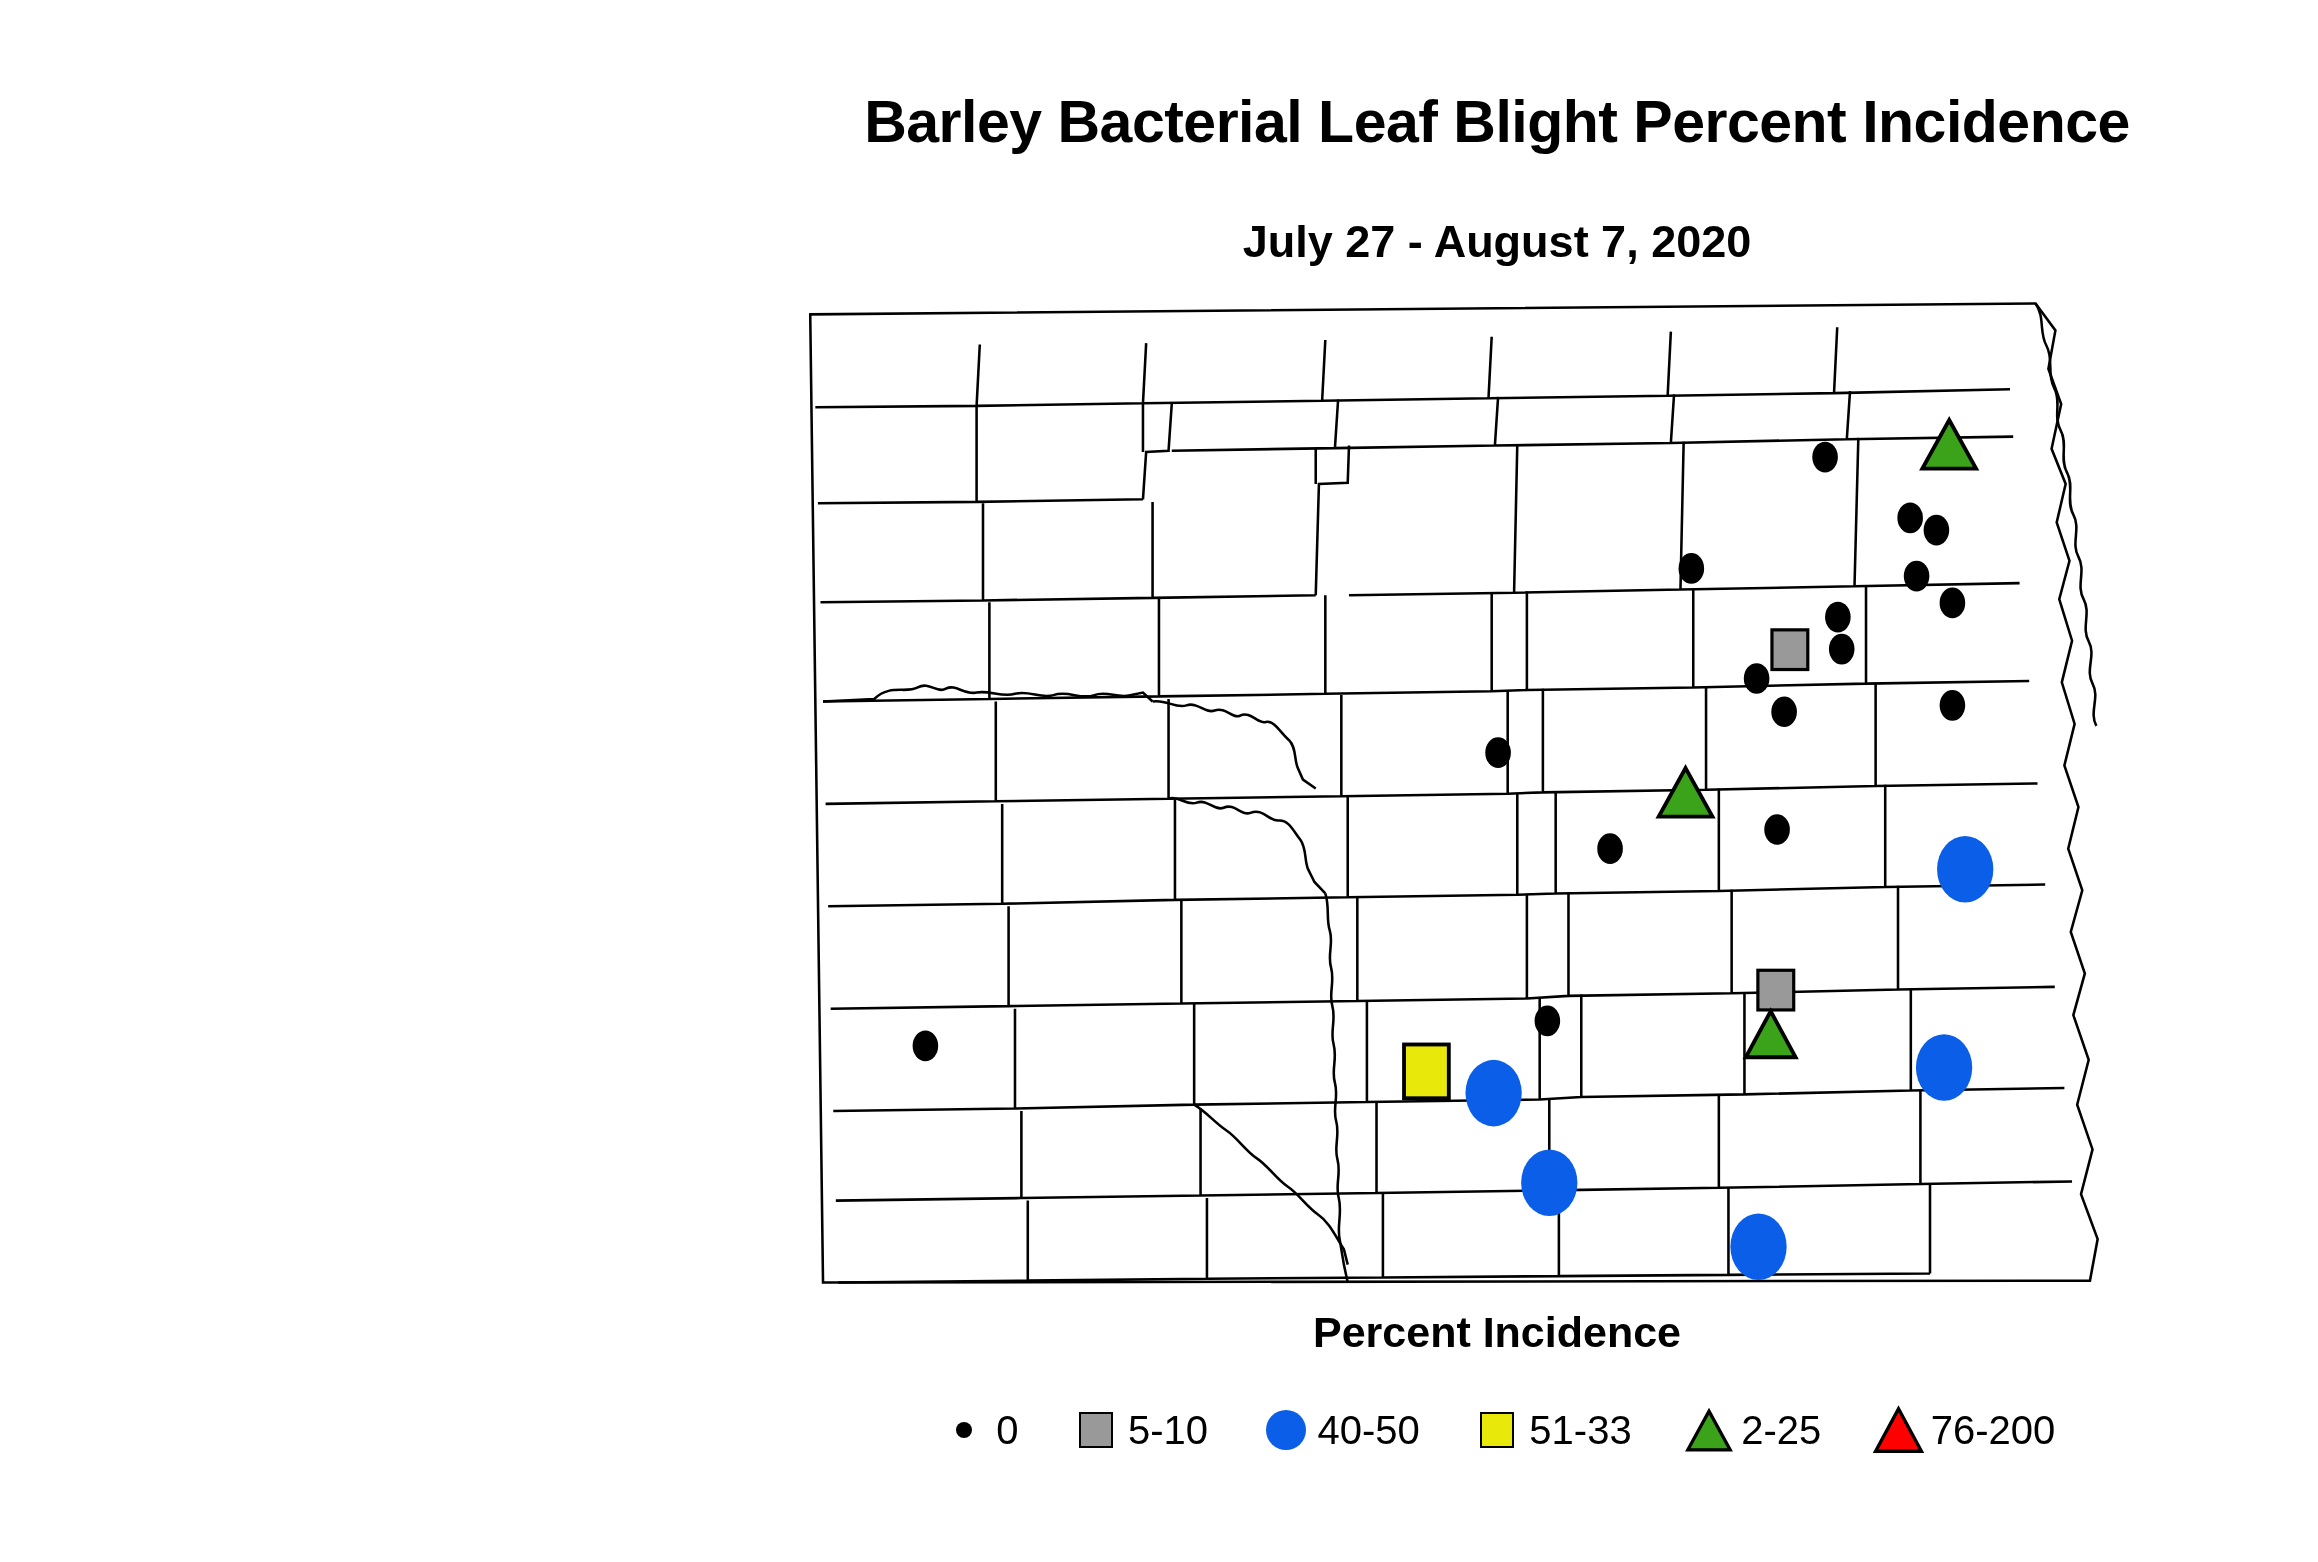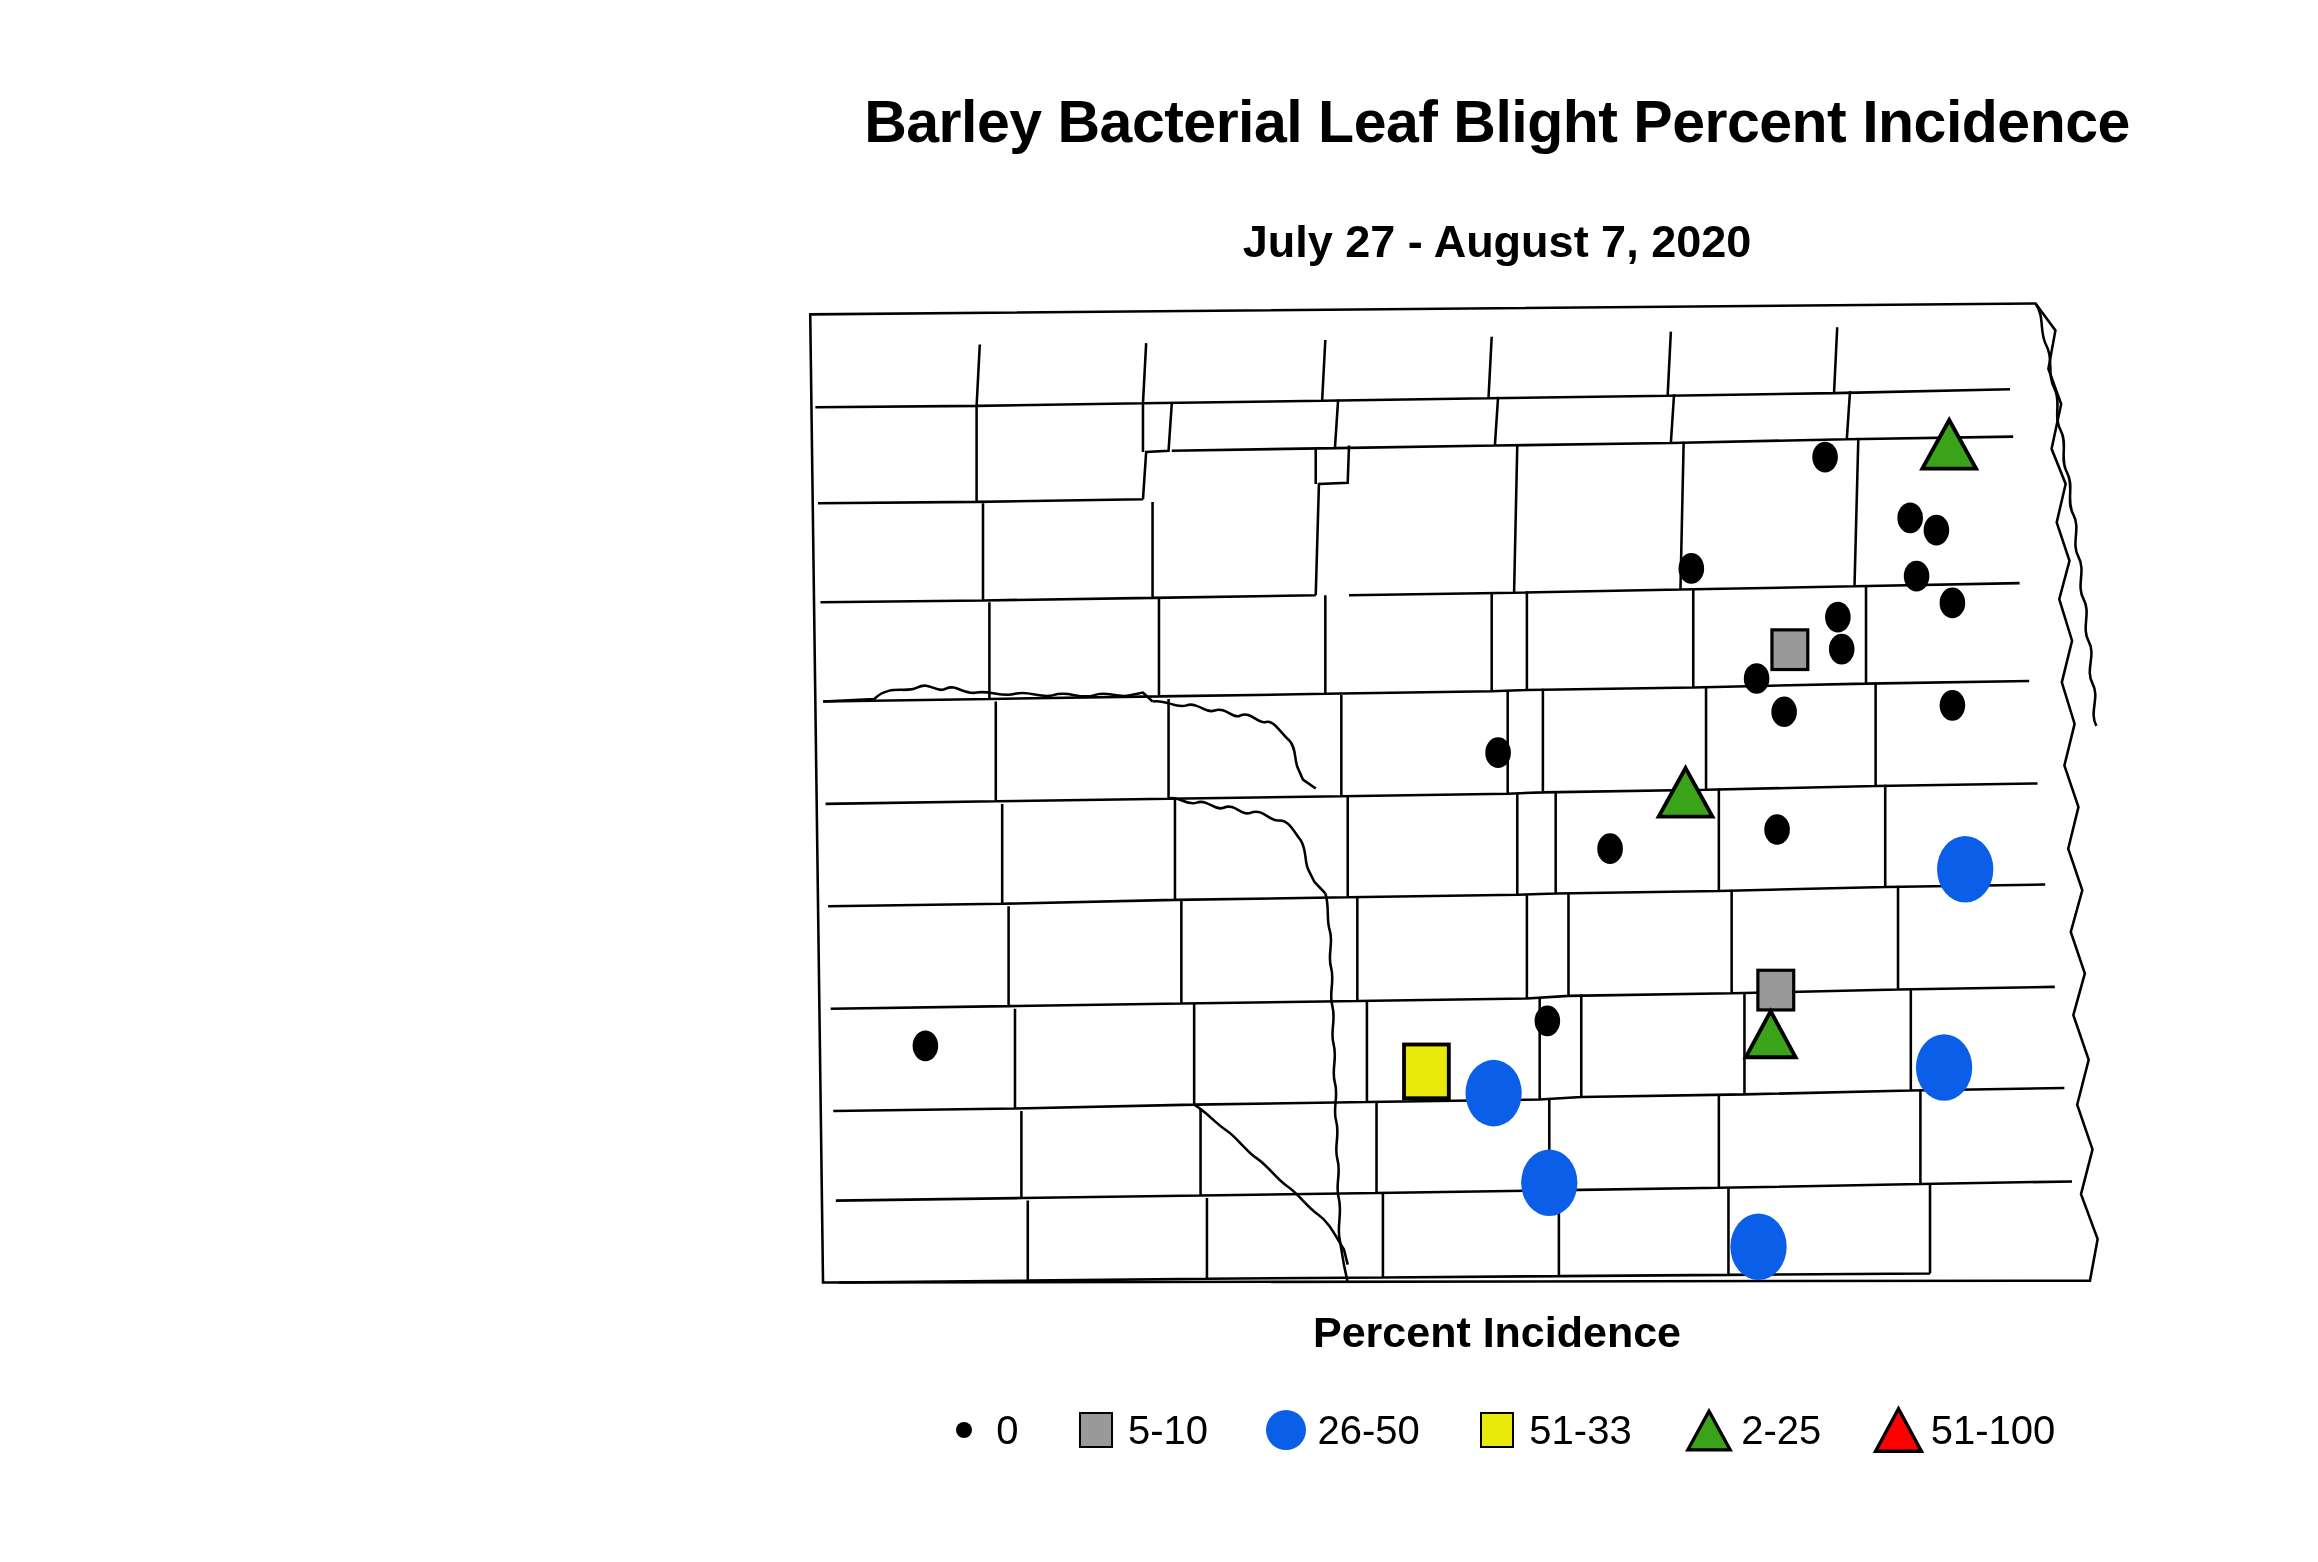--- a/index.html
+++ b/index.html
@@ -259,21 +259,21 @@
       <span class="legend-swatch">
         <span class="sw-square" style="background:#999999"></span>
       </span>
       <span class="legend-label">5-10</span>
     </div>
 
     <div class="legend-item">
       <span class="legend-swatch">
         <span class="sw-circle" style="background:#0B5EE8"></span>
       </span>
-      <span class="legend-label">26-50</span>
+      <span class="legend-label">40-50</span>
     </div>
 
     <div class="legend-item">
       <span class="legend-swatch">
         <span class="sw-square" style="background:#E8E80A"></span>
       </span>
       <span class="legend-label">51-33</span>
     </div>
 
     <div class="legend-item">
@@ -284,19 +284,19 @@
       </span>
       <span class="legend-label">2-25</span>
     </div>
 
     <div class="legend-item">
       <span class="legend-swatch">
         <svg width="56" height="52" viewBox="0 0 120 112">
           <polygon points="60,6 114,106 6,106" fill="#FF0000" stroke="#000000" stroke-width="8"></polygon>
         </svg>
       </span>
-      <span class="legend-label">51-100</span>
+      <span class="legend-label">76-200</span>
     </div>
 
   </div>
 
 </div>
 
 
 </body></html>

